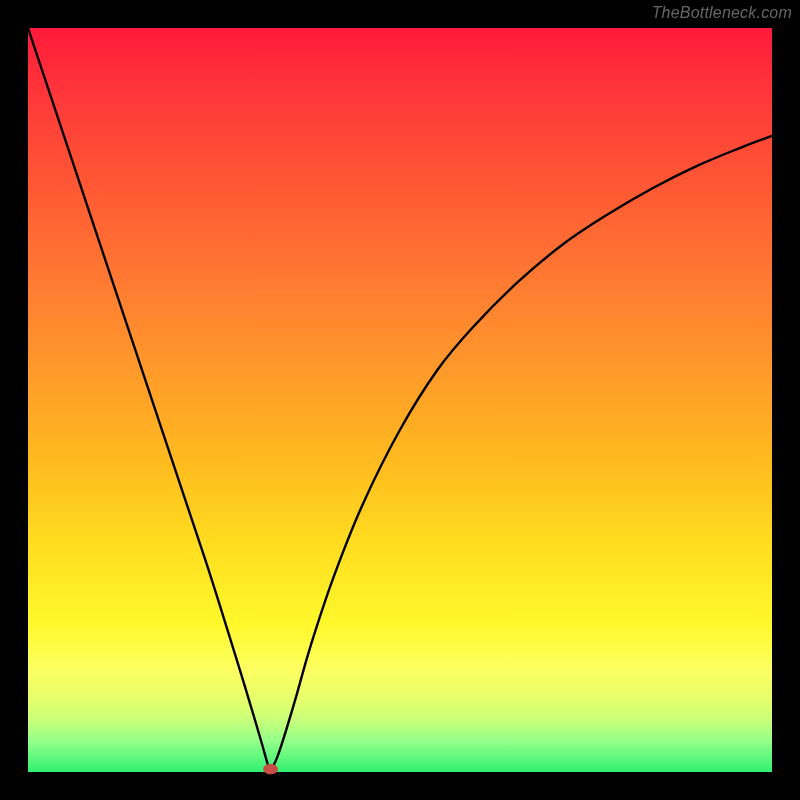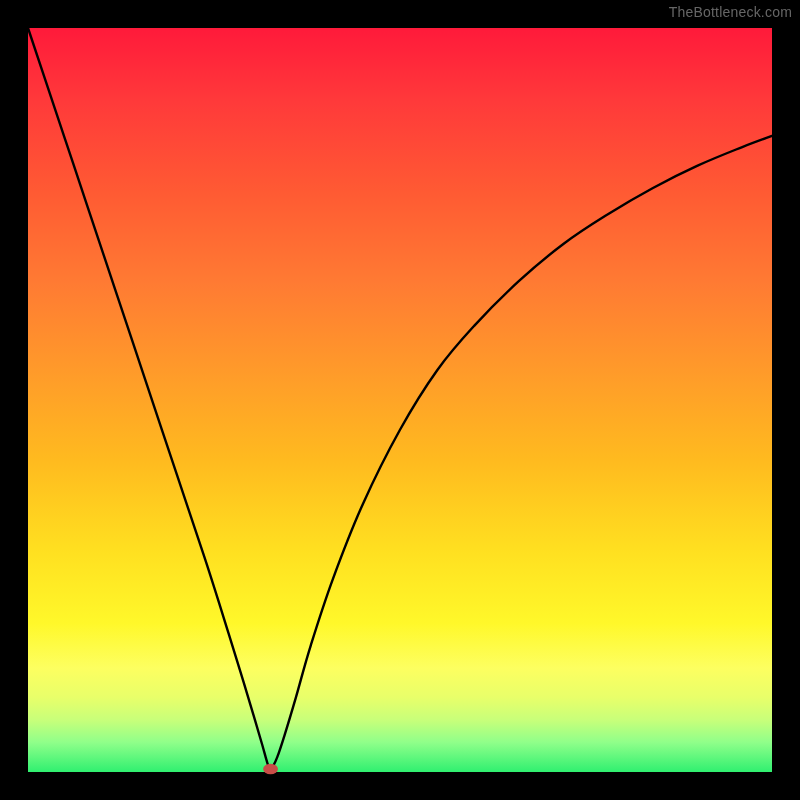--- a/index.html
+++ b/index.html
@@ -47,23 +47,24 @@
     top: 0;
     width: 744px;
     height: 744px;
     overflow: visible;
   }
   .watermark {
     position: absolute;
     top: 4px;
     right: 8px;
     color: #666;
-    font-size: 14px;
+    font-size: 16px;
     letter-spacing: 0.2px;
     user-select: none;
+    font-style: italic;
   }
 </style>
 </head>
 <body>
 
 <div class="frame">
   <div class="plot">
     <svg viewBox="0 0 744 744">
       <g>
         <path id="curve-path" fill="none" stroke="#000000" stroke-width="2.4" stroke-linejoin="round" stroke-linecap="round" d="M 0.00 0.00 C 2.68 8.04, 8.18 24.55, 14.88 44.64 C 21.58 64.73, 29.16 87.49, 37.20 111.60 C 45.24 135.71, 50.15 150.44, 59.52 178.56 C 68.89 206.68, 78.57 235.70, 89.28 267.84 C 99.99 299.98, 108.33 324.98, 119.04 357.12 C 129.75 389.26, 138.09 414.26, 148.80 446.40 C 159.51 478.54, 169.19 506.89, 178.56 535.68 C 187.93 564.47, 194.18 584.93, 200.88 606.36 C 207.58 627.79, 211.07 639.32, 215.76 654.72 C 220.45 670.12, 223.57 680.67, 226.92 691.92 C 230.27 703.17, 232.35 710.25, 234.36 717.22 C 236.37 724.18, 236.87 726.59, 238.08 730.61 C 239.29 734.63, 239.98 737.93, 241.06 739.54 C 242.13 741.14, 242.56 741.41, 244.03 739.54 C 245.51 737.66, 246.96 735.01, 249.24 729.12 C 251.52 723.23, 253.33 717.51, 256.68 706.80 C 260.03 696.09, 263.15 685.67, 267.84 669.60 C 272.53 653.53, 276.02 638.95, 282.72 617.52 C 289.42 596.09, 295.67 576.00, 305.04 550.56 C 314.41 525.12, 322.75 502.94, 334.80 476.16 C 346.85 449.38, 358.61 425.87, 372.00 401.76 C 385.39 377.65, 395.81 360.99, 409.20 342.24 C 422.59 323.49, 431.67 313.67, 446.40 297.60 C 461.13 281.53, 474.97 267.69, 491.04 252.96 C 507.11 238.23, 519.61 227.81, 535.68 215.76 C 551.75 203.71, 564.25 196.04, 580.32 186.00 C 596.39 175.96, 608.89 168.66, 624.96 159.96 C 641.03 151.26, 653.53 145.01, 669.60 137.64 C 685.67 130.27, 700.85 124.40, 714.24 119.04 C 727.63 113.68, 738.64 109.89, 744.00 107.88"></path>

